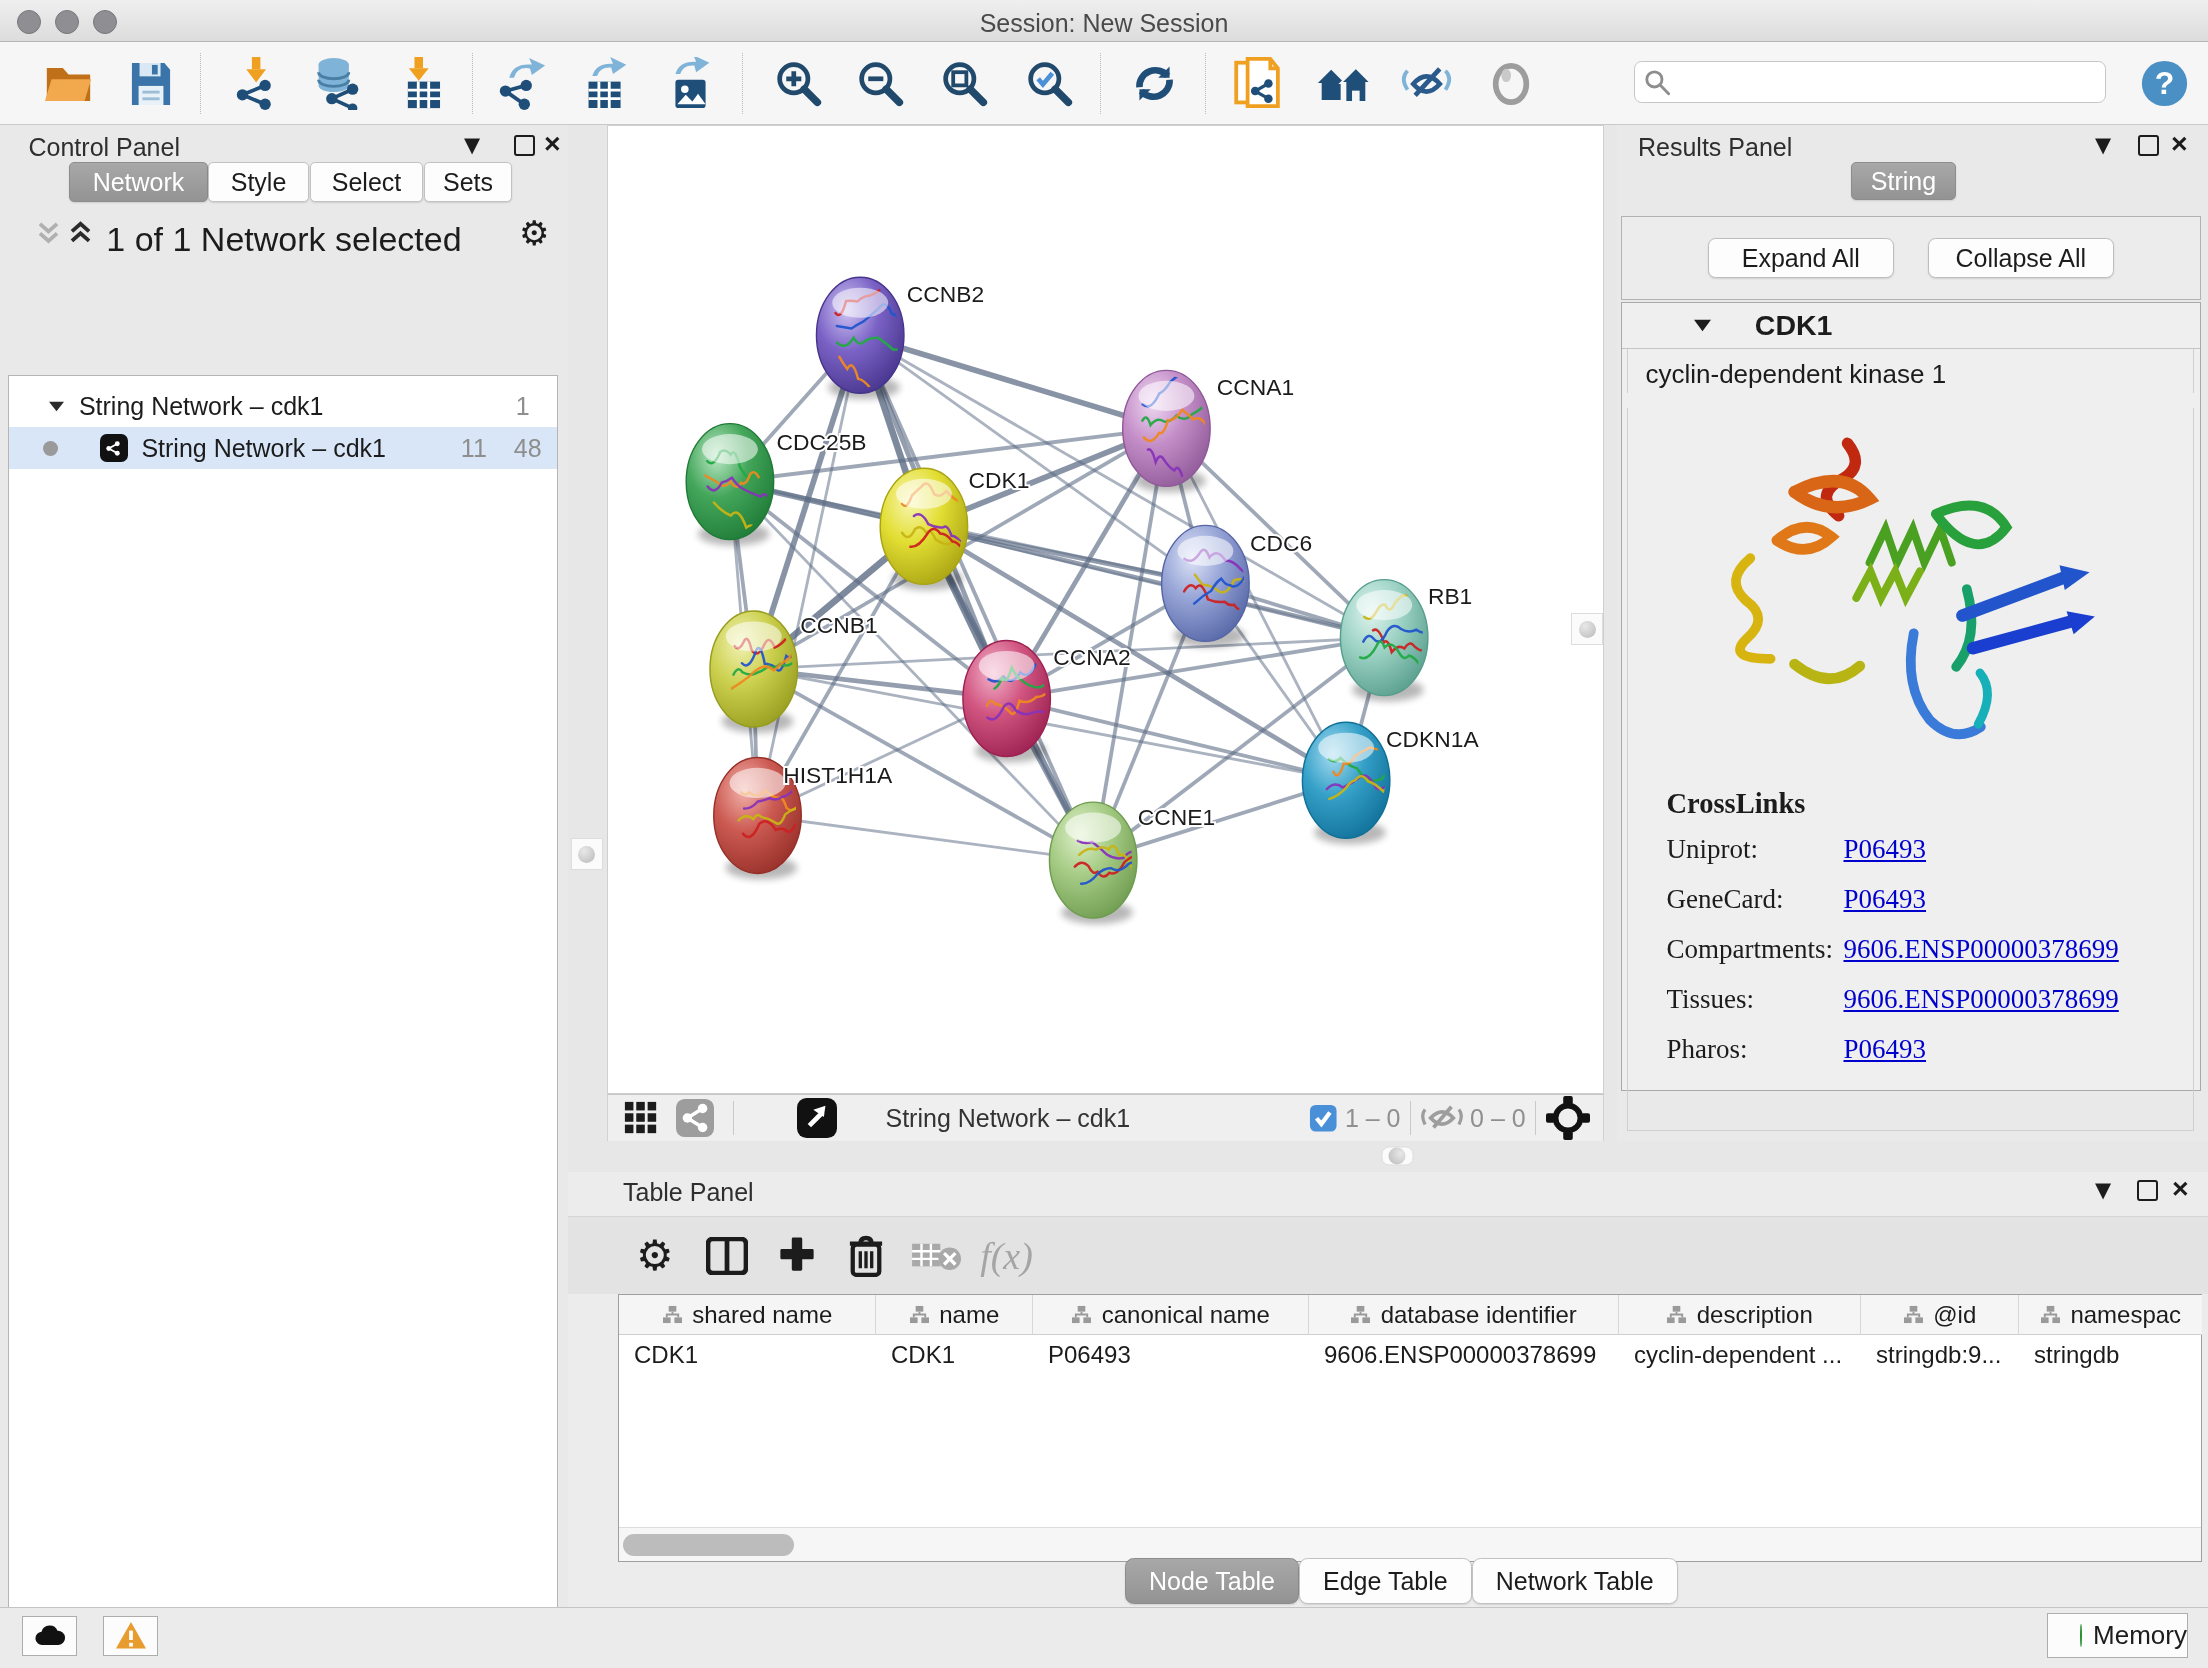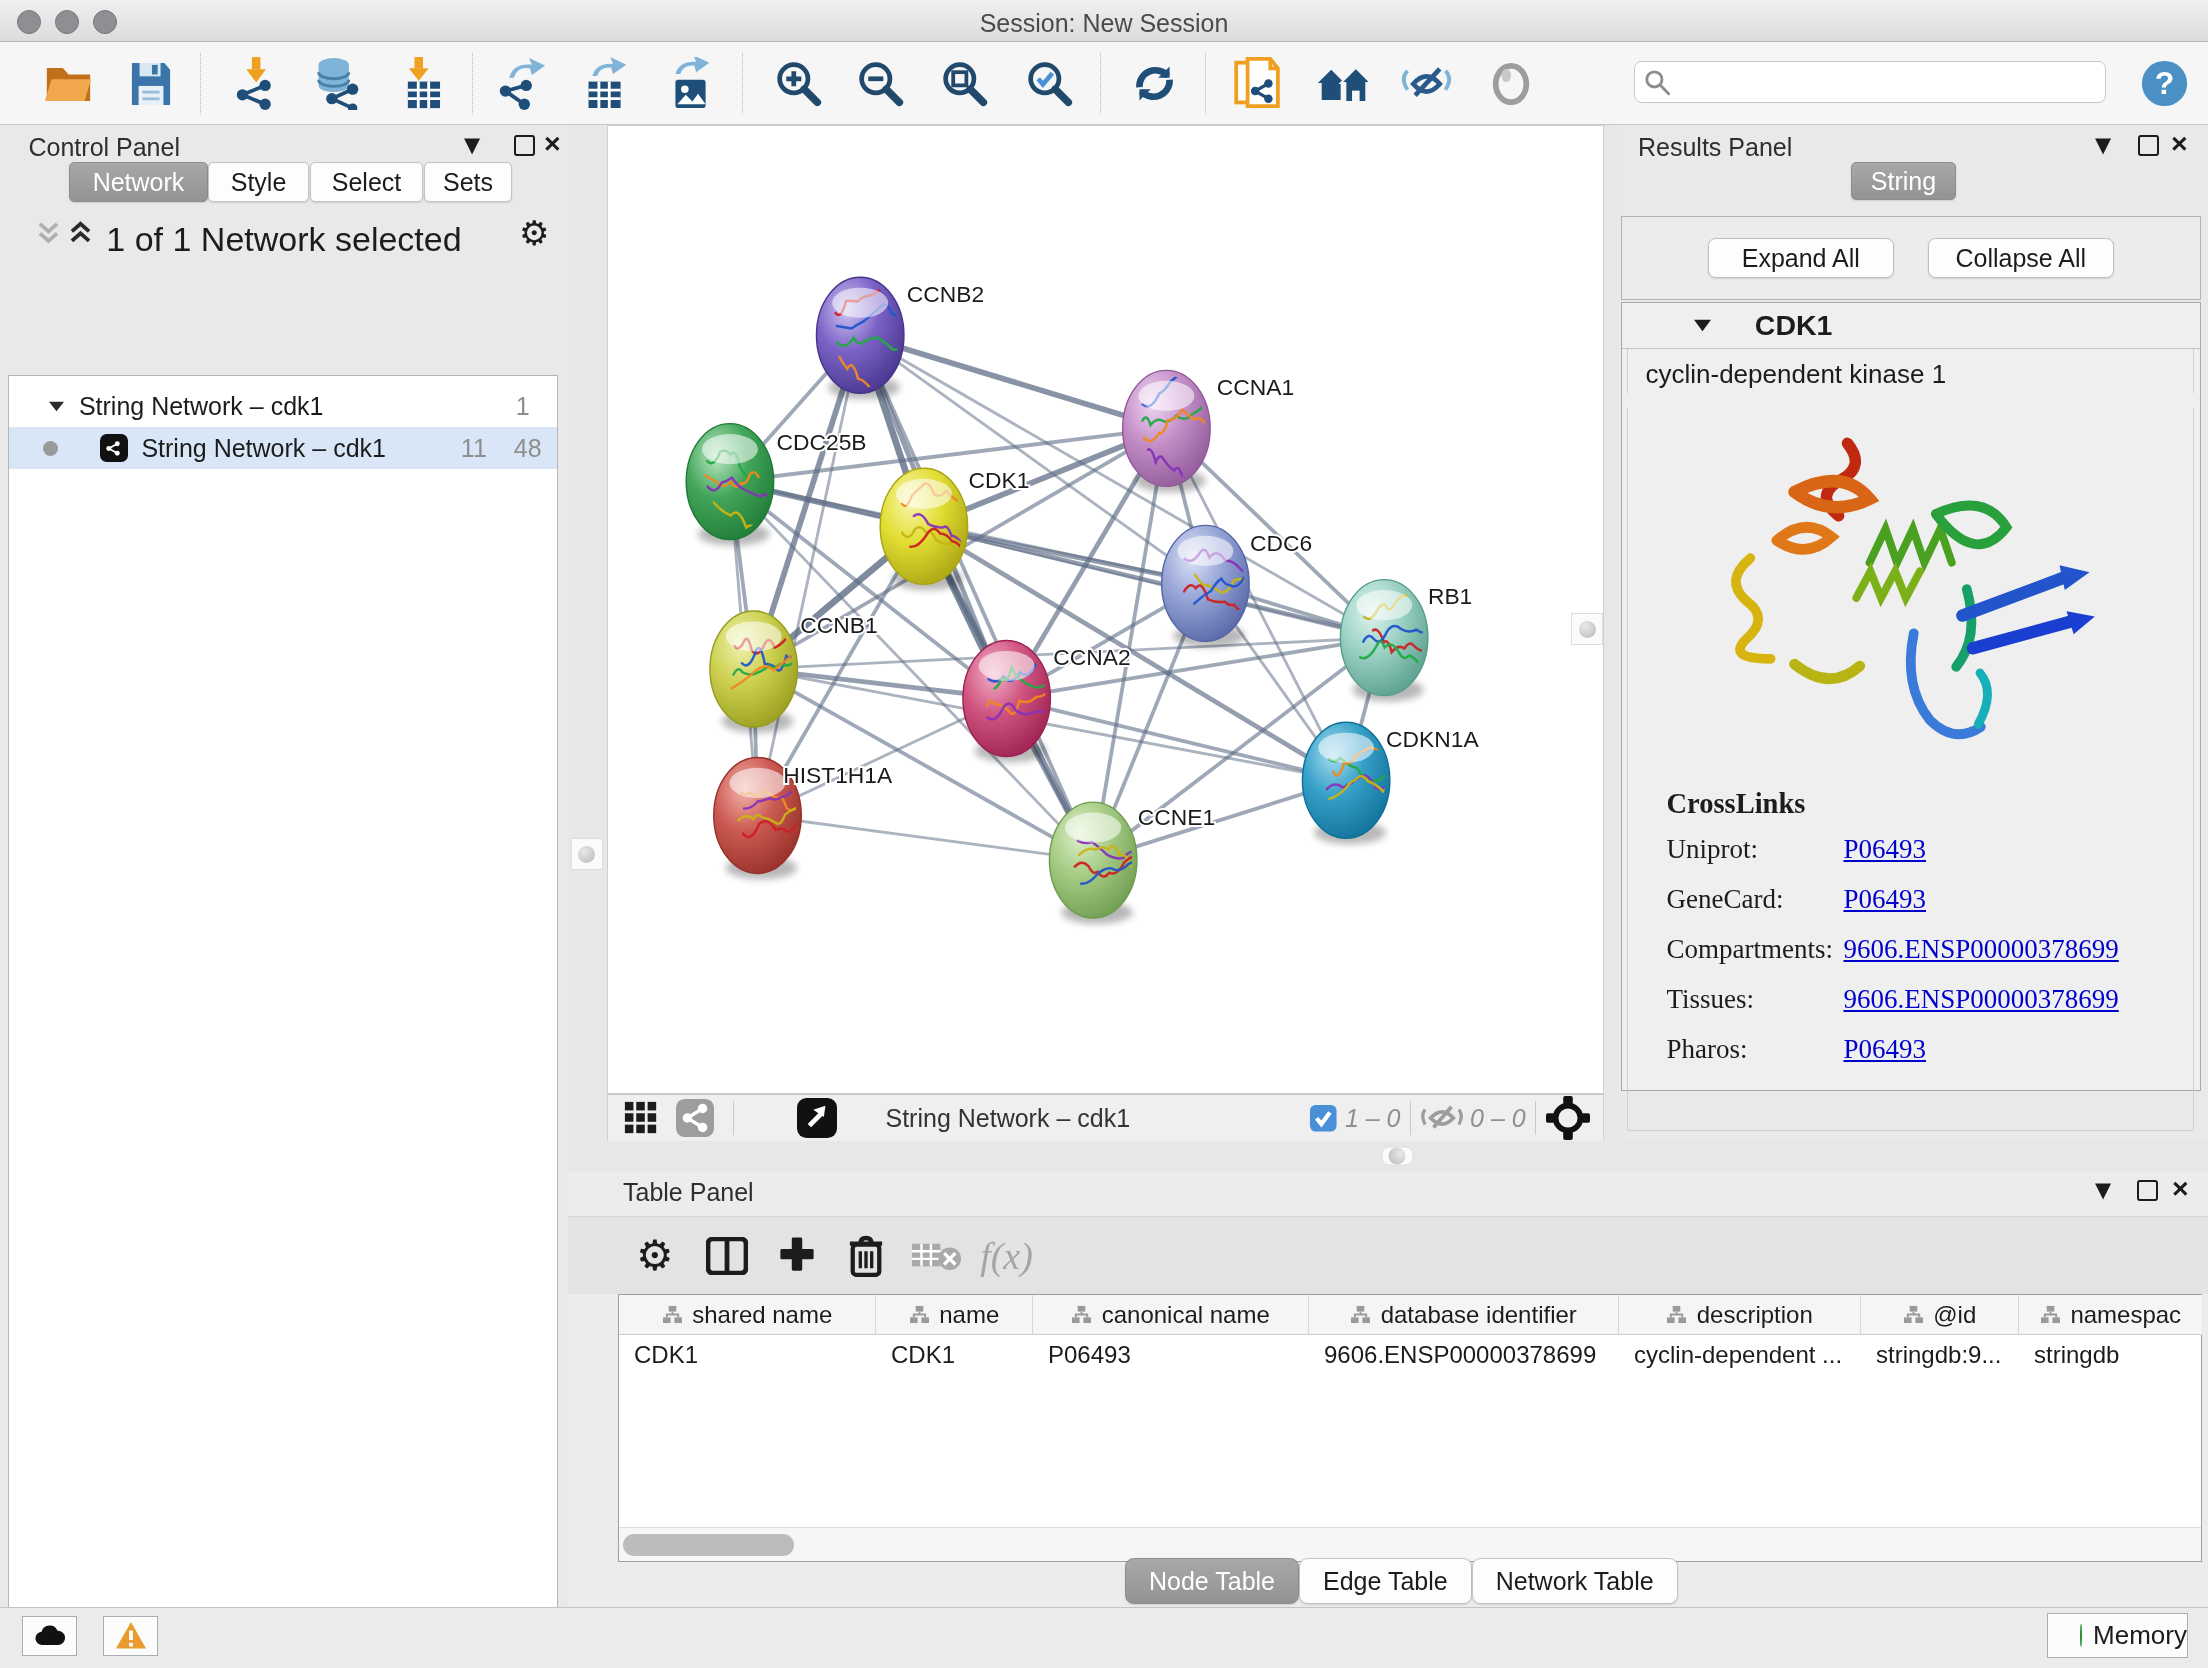--- a/index.html
+++ b/index.html
@@ -43,21 +43,21 @@
   .badge-share { width:28.5px; height:28.5px; background:#111; border-radius:6.7px; display:flex;
     align-items:center; justify-content:center; }
   .count { color:#8e8e8e; font-size:25px; }
 
   
   #canvas { left:607px; top:125px; width:997px; height:969px; background:#ffffff;
     border:1px solid #cfcfcf; }
   #net-statusbar { left:607px; top:1094px; width:997px; height:48px; background:#efefef;
     border:1px solid #d2d2d2; border-top:1px solid #c6c6c6; display:flex; align-items:center; }
   .sb-sep { width:0; height:34px; border-left:1px solid #c9c9c9; margin:0 9.5px; }
-  .sb-count { font-size:25px; color:#8f8f8f; margin-left:7.6px;font-style:italic; }
+  .sb-count { font-size:25px; color:#8f8f8f; margin-left:7.6px; }
 
   
   .v-divider { background:#e7e7e7; }
   .handle-sq { position:absolute; width:32px; height:32px; background:#fbfbfb; border:1px solid #ddd;
     display:flex; align-items:center; justify-content:center; }
   .handle-dot { width:17px; height:17px; border-radius:50%; background:radial-gradient(circle at 35% 30%,#e8e8e8,#b9b9b9); }
   .hpill { position:absolute; width:19px; height:32px; background:#fbfbfb; border:1px solid #ddd;
     border-radius:7.6px; display:flex; align-items:center; justify-content:center; }
 
   

